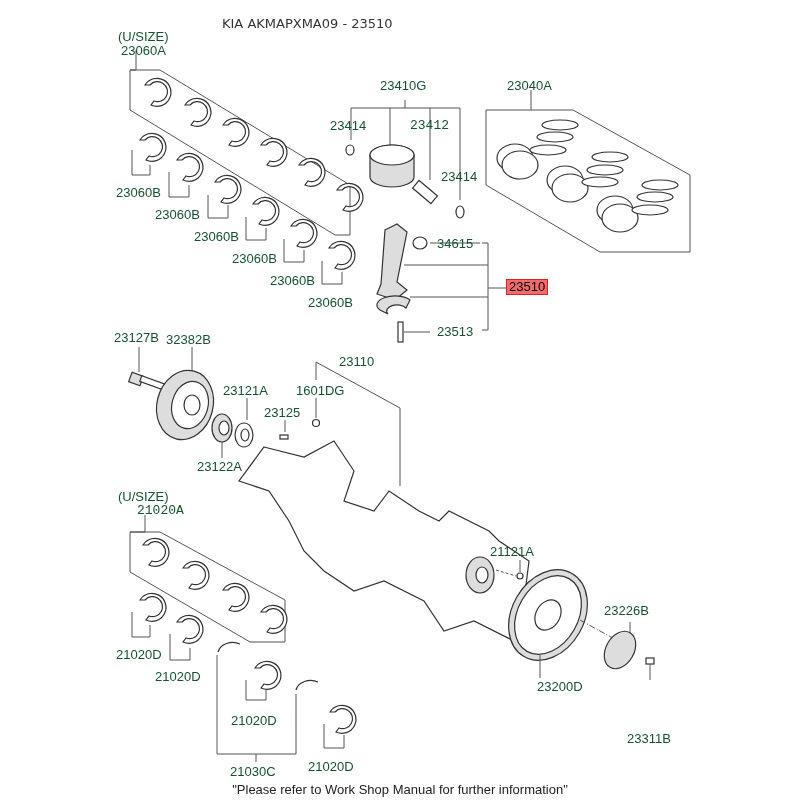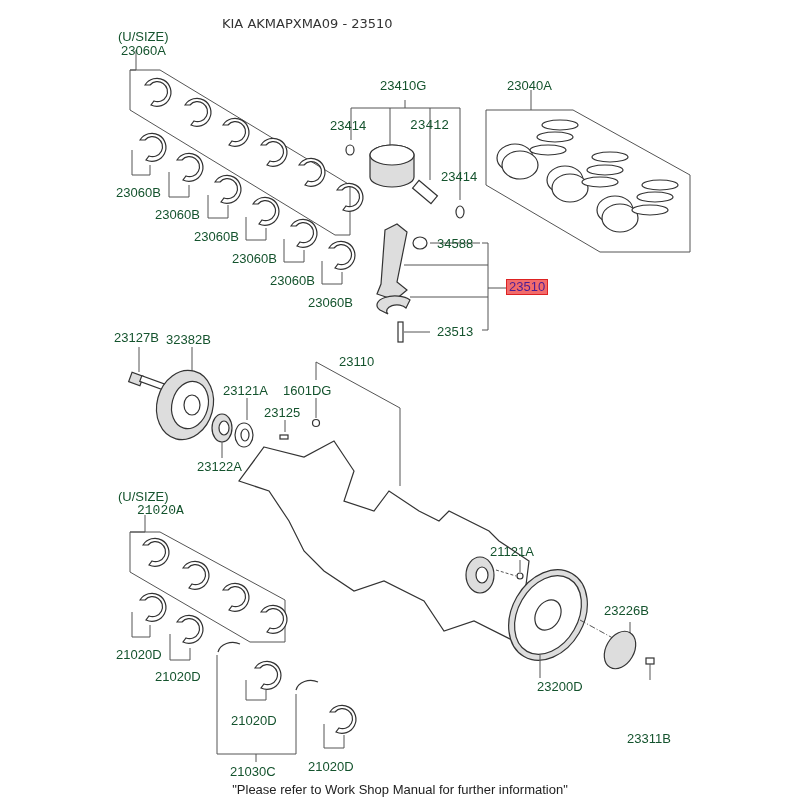--- a/index.html
+++ b/index.html
@@ -1,20 +1,20 @@
 <!DOCTYPE html>
 <html><head>
 <meta charset="utf-8">
 <style>
   html,body{margin:0;padding:0;background:#fff;}
   body{width:800px;height:800px;position:relative;overflow:hidden;font-family:"Liberation Sans",sans-serif;color:#222;}
   #diagram{position:absolute;left:0;top:0;width:800px;height:800px;}
   .lbl{position:absolute;font-size:13px;line-height:14px;white-space:nowrap;color:#14532d;cursor:pointer;}
   .title{position:absolute;left:222px;top:16px;font-family:"DejaVu Sans",sans-serif;font-size:13px;color:#333;}
-  .hl{background:#f26b6b;border:1px solid #d22;color:#4c1d95;padding:0 2px;}
+  .hl{background:#f26b6b;border:1px solid #d22;color:#000000;padding:0 2px;}
   .footer{position:absolute;left:0;width:800px;top:782px;text-align:center;font-size:13px;color:#222;}
   svg .ln{stroke:#555;stroke-width:1;fill:none;}
   svg .pt{stroke:#333;stroke-width:1.2;fill:#fff;}
   svg .ptg{stroke:#333;stroke-width:1.2;fill:#ddd;}
 </style>
 </head>
 <body>
 
 <div>
   <svg id="diagram" viewBox="0 0 800 800">
@@ -185,29 +185,29 @@
   <div class="lbl" style="left:232px;top:252px;">23060B</div>
   <div class="lbl" style="left:270px;top:274px;">23060B</div>
   <div class="lbl" style="left:308px;top:296px;">23060B</div>
 
   <div class="lbl" style="left:380px;top:79px;">23410G</div>
   <div class="lbl" style="left:330px;top:119px;">23414</div>
   <div class="lbl" style="left:410px;top:119px;font-family:Liberation Mono, monospace;">23412</div>
   <div class="lbl" style="left:441px;top:170px;">23414</div>
   <div class="lbl" style="left:507px;top:79px;">23040A</div>
 
-  <div class="lbl" style="left:437px;top:237px;">34588</div>
+  <div class="lbl" style="left:437px;top:237px;">34615</div>
   <div class="lbl hl" style="left:506px;top:279px;">23510</div>
   <div class="lbl" style="left:437px;top:325px;">23513</div>
 
   <div class="lbl" style="left:114px;top:331px;">23127B</div>
   <div class="lbl" style="left:166px;top:333px;">32382B</div>
   <div class="lbl" style="left:339px;top:355px;">23110</div>
   <div class="lbl" style="left:223px;top:384px;">23121A</div>
-  <div class="lbl" style="left:283px;top:384px;">1601DG</div>
+  <div class="lbl" style="left:296px;top:384px;">1601DG</div>
   <div class="lbl" style="left:264px;top:406px;">23125</div>
   <div class="lbl" style="left:197px;top:460px;">23122A</div>
 
   <div class="lbl" style="left:118px;top:490px;">(U/SIZE)</div>
   <div class="lbl" style="left:137px;top:504px;font-family:Liberation Mono, monospace;">21020A</div>
   <div class="lbl" style="left:490px;top:545px;">21121A</div>
 
   <div class="lbl" style="left:116px;top:648px;">21020D</div>
   <div class="lbl" style="left:155px;top:670px;">21020D</div>
   <div class="lbl" style="left:231px;top:714px;">21020D</div>

